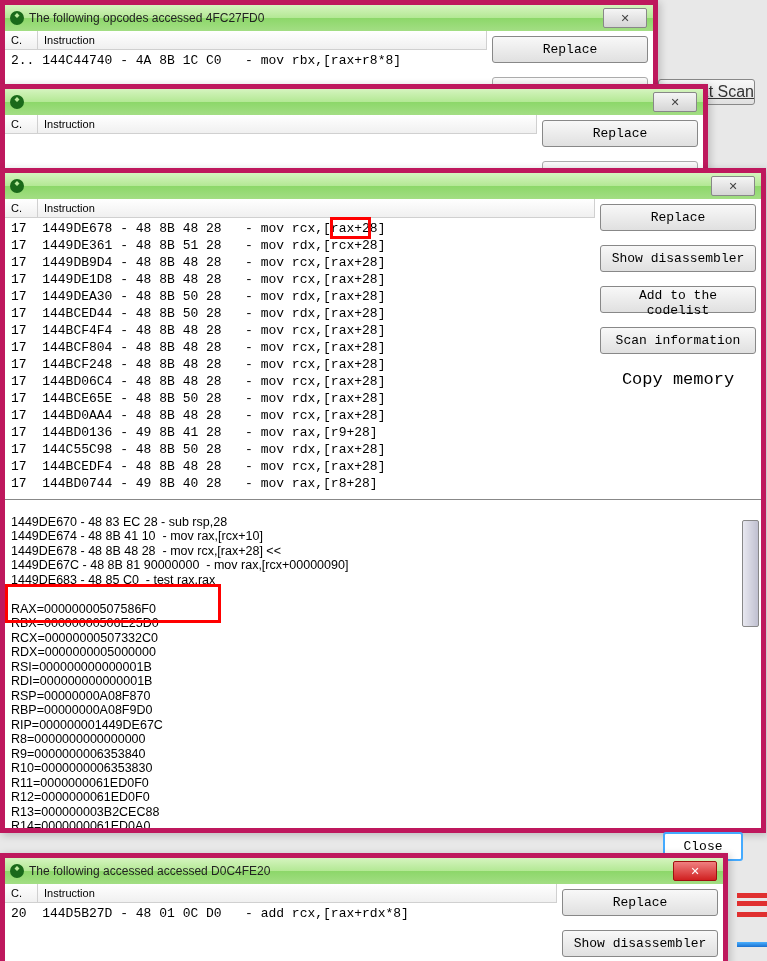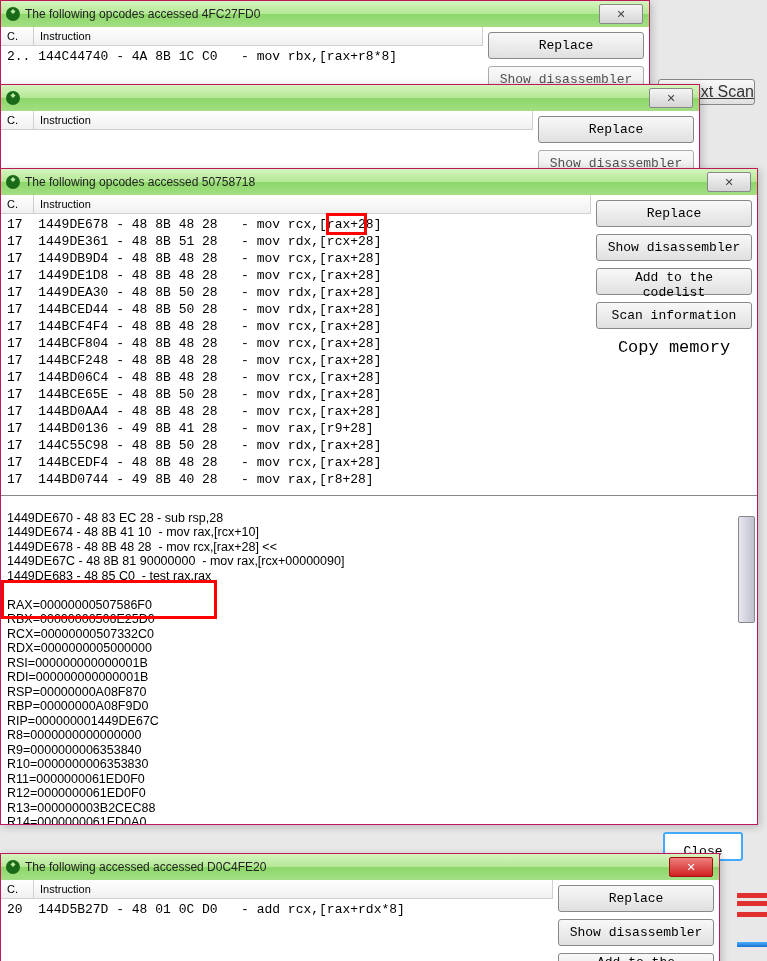--- a/index.html
+++ b/index.html
@@ -1,36 +1,36 @@
 <!DOCTYPE html>
 <html><head>
 <meta charset="utf-8">
 <style>
 body{margin:0;font-family:Tahoma,Geneva,sans-serif;font-size:11px;background:#e8e8e8;overflow:hidden;width:767px;height:961px;position:relative}
-.window{position:absolute;background:#f0abfc;border:1px solid #be185d;box-shadow:2px 2px 8px rgba(0,0,0,.2)}
+.window{position:absolute;background:#f0abfc;border:5px solid #be185d;box-shadow:2px 2px 8px rgba(0,0,0,.2)}
 .titlebar{height:26px;background:linear-gradient(to bottom,#d5f4bf 0%,#b3e894 50%,#8cd769 50%,#a3de84 100%);display:flex;align-items:center;padding:0 4px;position:relative}
 .titlebar .icon{width:16px;height:16px;margin-right:4px;color:#1a4a1a}
 .titlebar .title{font-size:12px;color:#222}
 .closebtn{position:absolute;right:6px;top:3px;width:42px;height:18px;background:linear-gradient(to bottom,#f5f5f5,#d5d5d5);border:1px solid #888;border-radius:2px;display:flex;align-items:center;justify-content:center;font-size:11px;color:#444}
 .closebtn.red{background:linear-gradient(to bottom,#f08080,#d02020);color:#fff;border-color:#a01010}
 .content{background:#fff;display:flex}
 .table-area{flex:1;background:#fff}
 .header-row{display:flex;border-bottom:1px solid #d0d0d0;background:linear-gradient(to bottom,#fff,#f0f0f0)}
 .header-row .col{padding:3px 6px;border-right:1px solid #d0d0d0;font-size:11px}
 .col-c{width:20px;flex-shrink:0}
 .col-i{flex:1}
 .rows{font-family:'Courier New',monospace;font-size:13px;line-height:17px;padding:2px 0;white-space:pre}
 .rows .row{padding:0 6px}
 .sidebar{width:156px;padding:5px 5px 5px 5px;flex-shrink:0}
-.sidebar button,.btn{display:block;width:100%;height:27px;margin-bottom:7px;background:linear-gradient(to bottom,#f8f8f8,#e0e0e0);border:1px solid #888;border-radius:3px;font-family:'Courier New',monospace;font-size:13px;cursor:pointer}
+.sidebar button,.btn{display:block;width:100%;height:27px;margin-bottom:14px;background:linear-gradient(to bottom,#f8f8f8,#e0e0e0);border:1px solid #888;border-radius:3px;font-family:'Courier New',monospace;font-size:13px;cursor:pointer}
 .sidebar .copylabel{text-align:center;font-family:'Courier New',monospace;font-size:17px;padding:2px}
 .extra-info{border-top:1px solid #888;padding:0px 6px 4px 6px;font-family:Liberation Sans, sans-serif;font-size:12.5px;line-height:14.5px;background:#fff;height:324px;overflow-y:scroll;white-space:pre;position:relative}
 .redbox{position:absolute;border:3px solid red;pointer-events:none}
 .bgbtn{position:absolute;right:12px;top:79px;width:95px;height:24px;background:linear-gradient(to bottom,#f8f8f8,#e0e0e0);border:1px solid #888;border-radius:3px;display:flex;align-items:center;justify-content:flex-end;font-size:16px;text-decoration:underline;color:#333}
-.closebtn-bottom{position:absolute;right:24px;bottom:100px;width:76px;height:25px;background:#fff;border:2px solid #44aaff;border-radius:3px;font-family:'Courier New',monospace;font-size:13px;display:flex;align-items:flex-end;justify-content:center}
+.closebtn-bottom{position:absolute;right:24px;bottom:100px;width:76px;height:25px;background:#fff;border:2px solid #44aaff;border-radius:3px;font-family:'Courier New',monospace;font-size:13px;display:flex;align-items:center;justify-content:center}
 .sb-thumb{position:absolute;right:2px;width:15px;background:linear-gradient(to right,#e8e8f0,#c0c0d0);border:1px solid #888;border-radius:2px}
 </style>
 </head>
 <body>
 
 <div class="bgbtn">
     <span>Next Scan</span>
   </div>
 
 <div class="window" style="left:0;top:0;width:648px">
@@ -85,21 +85,20 @@
 </div>
 </div>
 
 <div class="window" style="left:0;top:168px;width:756px">
 <div class="titlebar">
 <span class="icon">
 <svg viewBox="0 0 16 16" width="16" height="16">
           <path fill="#1a6a1a" d="M8 1a7 7 0 100 14A7 7 0 008 1zm0 2l2.5 2.5L8 8l-2.5-2.5L8 3z"></path>
         </svg>
 </span>
-<span class="title">The following opcodes accessed 50758718</span>
 <div class="closebtn">
         <span>✕</span>
       </div>
 </div>
 <div class="content" style="position:relative">
 <div class="table-area" style="height:300px">
 <div class="header-row">
 <div class="col col-c">C.</div>
 <div class="col col-i">Instruction</div>
 </div>

